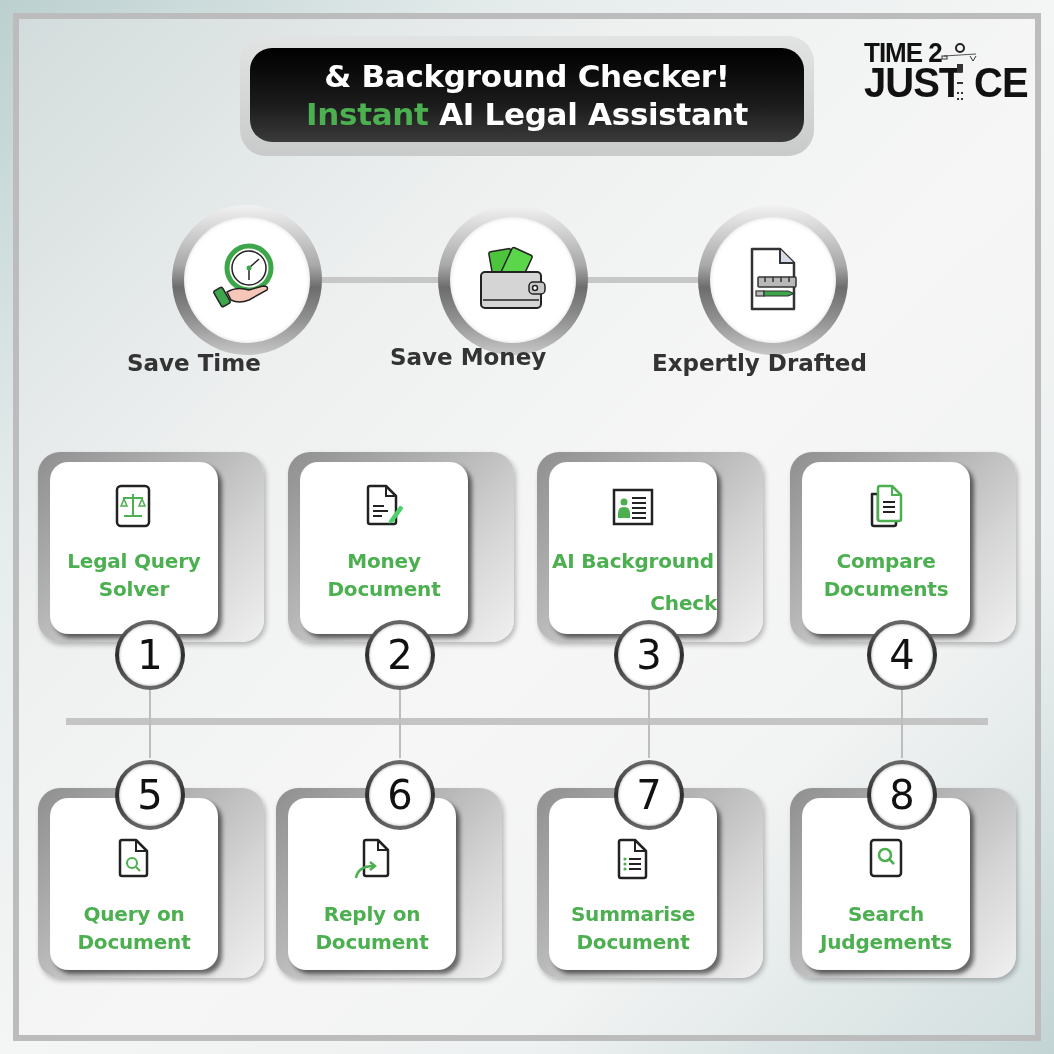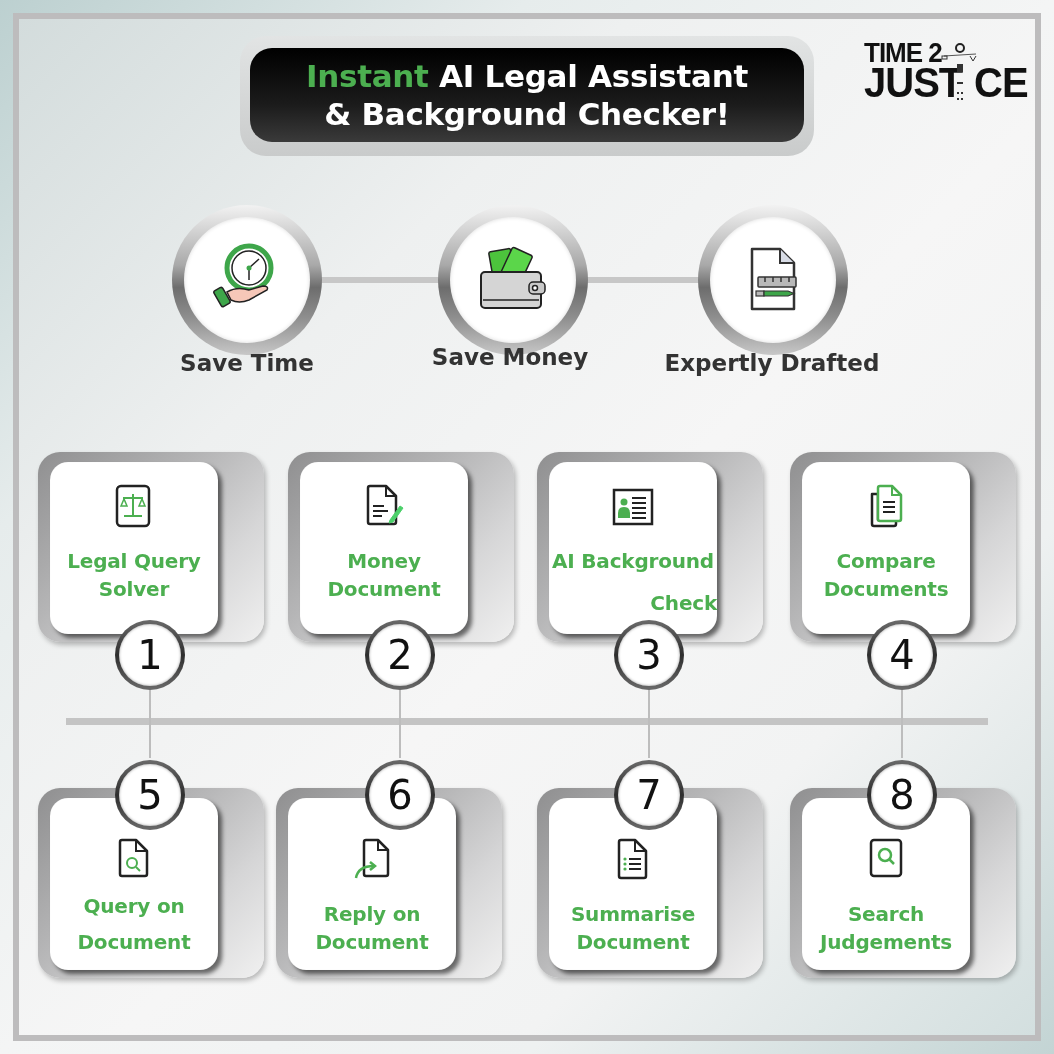--- a/index.html
+++ b/index.html
@@ -43,21 +43,21 @@
   .ring .arc {
     position: absolute; left: 0; top: 0; width: 150px; height: 150px; border-radius: 50%;
     background: linear-gradient(180deg, #f2f2f2 0%, #a9a9a9 40%, #6d6d6d 55%, #8e8e8e 75%, #c7c7c7 100%);
   }
   .ring .inner {
     position: absolute; left: 12px; top: 12px; width: 126px; height: 126px; border-radius: 50%;
     background: #fff; box-shadow: inset 0 0 4px rgba(0,0,0,0.15);
     display: flex; align-items: center; justify-content: center;
   }
   .benefit-label {
-    position: absolute; width: 240px; text-align: center; font-weight: bold; font-size: 23px; color: #333;
+    position: absolute; width: 240px; text-align: left; font-weight: bold; font-size: 23px; color: #333;
   }
 
   
   .card-wrap { position: absolute; width: 226px; height: 190px; }
   .card-back {
     position: absolute; left: 0; top: 0; width: 226px; height: 190px; border-radius: 22px;
     background: linear-gradient(135deg, #8f8f90 0%, #b5b5b6 40%, #d6d6d7 70%, #f0f0f0 100%);
     box-shadow: 2px 3px 5px rgba(0,0,0,0.25);
   }
   .card {
@@ -84,22 +84,22 @@
   .hline { position: absolute; left: 66px; top: 718px; width: 922px; height: 7px; background: #c4c4c4; }
   .vline { position: absolute; width: 2px; background: #bdbdbd; top: 688px; height: 70px; }
 </style>
 </head>
 <body>
 
 <div class="frame"></div>
 
 <div class="title-wrap"></div>
 <div class="title-box">
+  <div>&amp; Background Checker!</div>
   <div><span class="accent">Instant</span><span> AI Legal Assistant</span></div>
-  <div>&amp; Background Checker!</div>
 </div>
 
 <div class="logo">
   <div class="l1">TIME 2</div>
   <div class="l2">JUST</div>
   <svg class="figure" viewBox="0 0 40 64">
     <circle cx="20" cy="6" r="4" fill="none" stroke="#222" stroke-width="2"></circle>
     <line x1="4" y1="14" x2="36" y2="12" stroke="#555" stroke-width="1"></line>
     <rect x="2" y="14" width="5" height="3" fill="none" stroke="#333" stroke-width="1"></rect>
     <path d="M30 14 l3 5 l3 -5" fill="none" stroke="#333" stroke-width="1"></path>
@@ -252,21 +252,21 @@
 
 <div class="card-wrap" style="left:38px; top:788px;">
   <div class="card-back"></div>
   <div class="card">
     <svg class="card-icon" style="top:40px; width:34px; height:40px;" viewBox="0 0 34 40">
       <path d="M3 4 q0 -2 2 -2 h14 l11 11 v23 q0 2 -2 2 h-23 q-2 0 -2 -2 z" fill="#fff" stroke="#222" stroke-width="2.5" stroke-linejoin="round"></path>
       <path d="M19 2 v11 h11" fill="none" stroke="#222" stroke-width="2"></path>
       <circle cx="15" cy="25" r="5" fill="none" stroke="#4caf50" stroke-width="2"></circle>
       <line x1="19" y1="29" x2="23" y2="33" stroke="#4caf50" stroke-width="2"></line>
     </svg>
-    <div class="card-label" style="top:94px;">Query on</div>
+    <div class="card-label" style="top:102px;">Query on</div>
     <div class="card-label" style="top:130px;">Document</div>
   </div>
 </div>
 
 <div class="card-wrap" style="left:276px; top:788px;">
   <div class="card-back"></div>
   <div class="card">
     <svg class="card-icon" style="top:40px; width:40px; height:42px;" viewBox="0 0 40 42">
       <path d="M12 4 q0 -2 2 -2 h12 l10 10 v24 q0 2 -2 2 h-20 q-2 0 -2 -2 z" fill="#fff" stroke="#222" stroke-width="2.5" stroke-linejoin="round"></path>
       <path d="M26 2 v10 h10" fill="none" stroke="#222" stroke-width="2"></path>

